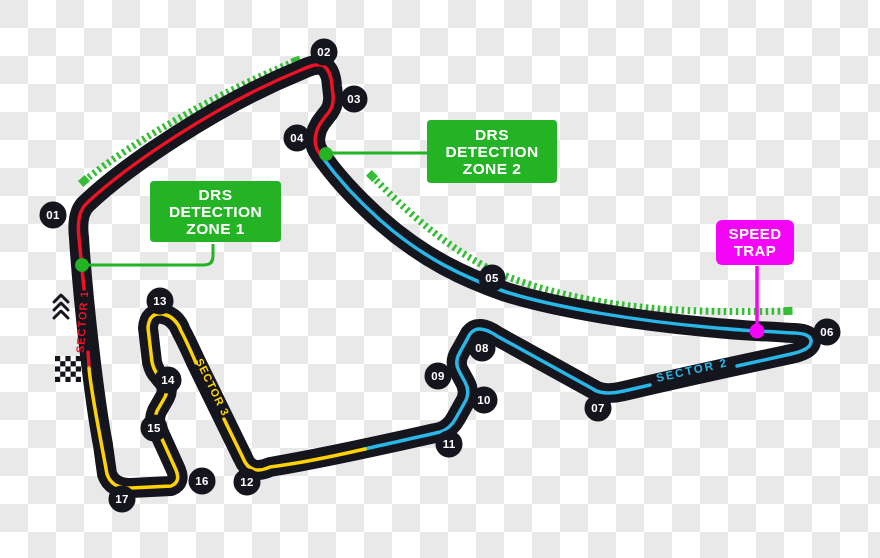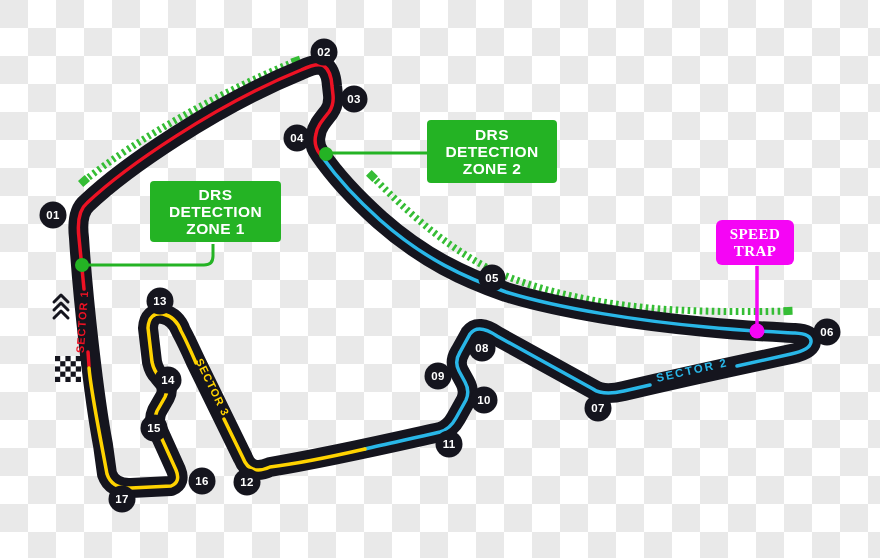--- a/index.html
+++ b/index.html
@@ -179,18 +179,18 @@
     <span>DETECTION</span>
     <span>ZONE 1</span>
   </div>
 
   <div class="label-box box-green" style="left:427px;top:120px;width:130px;height:63px;">
     <span>DRS</span>
     <span>DETECTION</span>
     <span>ZONE 2</span>
   </div>
 
-  <div class="label-box box-magenta" style="left:716px;top:220px;width:78px;height:45px;font-family:Liberation Serif, serif;">
+  <div class="label-box box-magenta" style="left:716px;top:220px;width:78px;height:45px;">
     <span>SPEED</span>
     <span>TRAP</span>
   </div>
 
 </div>
 
 </body></html>

